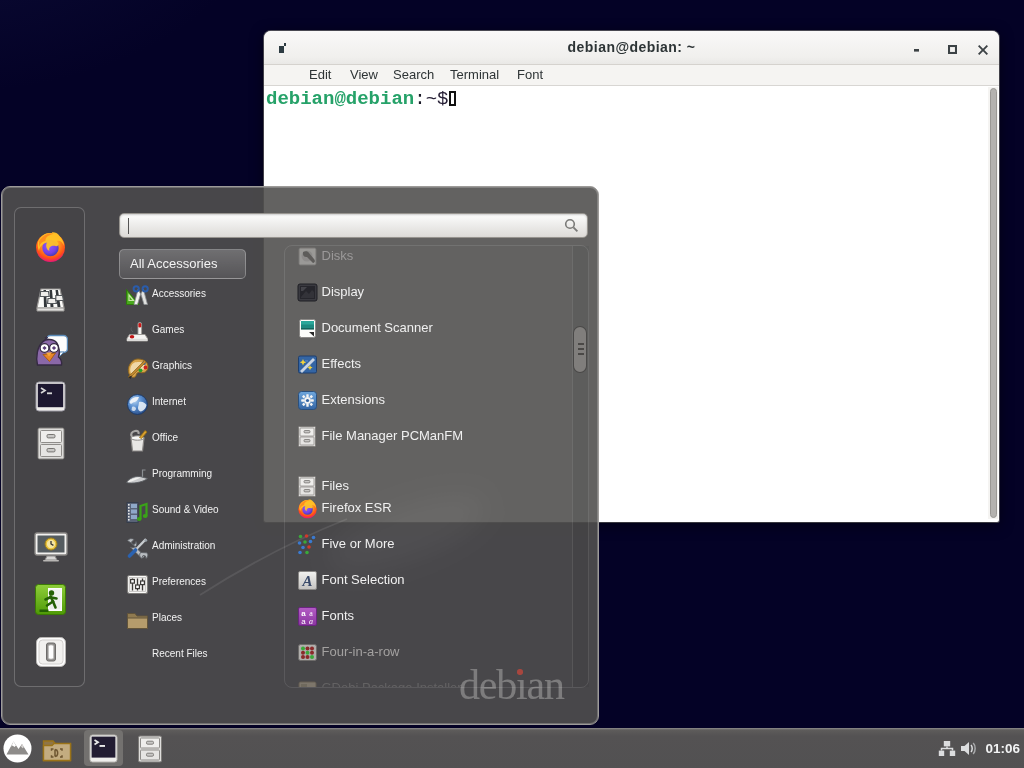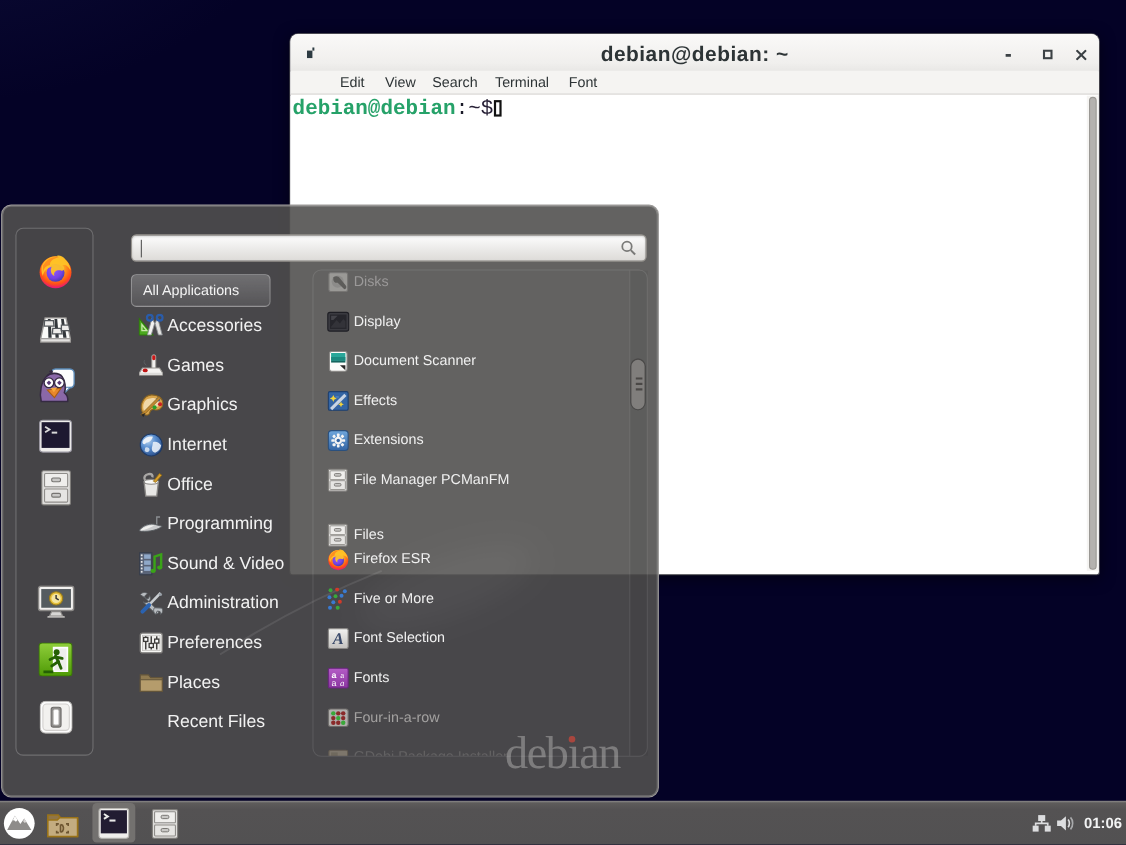--- a/index.html
+++ b/index.html
@@ -14,21 +14,21 @@
 
   
   #term { position:absolute; left:264px; top:31px; width:735px; height:491px;
     border-radius:7px 7px 2px 2px;
     box-shadow:0 3px 14px rgba(0,0,0,0.55), 0 0 0 1px rgba(125,125,125,0.7);
     background:#ffffff; }
   #titlebar { position:absolute; left:0; top:0; right:0; height:34px;
     background:linear-gradient(#faf9f8, #f0efed 80%, #e9e8e6);
     border-bottom:1px solid #d5d2ce; border-radius:7px 7px 0 0; }
   #title { position:absolute; left:0; right:0; top:8px; text-align:center;
-    font-size:19px; letter-spacing:0.45px; font-weight:bold; color:#2d3436; }
+    font-size:14px; letter-spacing:0.45px; font-weight:bold; color:#2d3436; }
   #winicon { position:absolute; left:15px; top:12px; }
   .wbtn { position:absolute; top:13px; }
   #menubar { position:absolute; left:0; top:34px; right:0; height:21px;
     background:#f5f4f2; border-bottom:1px solid #d8d6d3;
     font-size:13px; color:#2e3436; }
   .mitem { position:absolute; top:2px; }
   #tcontent { position:absolute; left:0; top:56px; right:11px; bottom:3px;
     background:#fff; font-family:"Liberation Mono", monospace; font-size:19px;
     line-height:22px; padding:1px 0 0 2px; white-space:pre; }
   #tscroll { position:absolute; right:1px; top:56px; bottom:3px; width:10px;
@@ -49,21 +49,21 @@
     border:1px solid #97948f; border-radius:5px;
     background:linear-gradient(#fdfdfd, #e9e8e6 60%, #dddbd8);
     box-shadow:inset 0 1px 2px rgba(0,0,0,0.2); }
   #caret { position:absolute; left:8px; top:4px; width:1px; height:16px; background:#555; }
   #mag { position:absolute; right:8px; top:4px; }
   #allapps { position:absolute; left:117px; top:62px; width:127px; height:30px;
     border:1px solid rgba(255,255,255,0.28); border-radius:5px;
     background:linear-gradient(rgba(255,255,255,0.22), rgba(255,255,255,0.08));
     color:#f4f4f4; font-size:13px; line-height:28px; padding-left:10px; }
   .cat { position:absolute; left:124px; width:160px; height:24px;
-    color:#f2f2f2; font-size:16px; }
+    color:#f2f2f2; font-size:10px; }
   .cat .ci { position:absolute; left:0; top:0; width:23px; height:23px; }
   .cat .ct { position:absolute; left:26px; top:3px; }
   #appbox { position:absolute; left:282px; top:58px; width:305px; height:443px;
     border:1px solid rgba(255,255,255,0.10); border-radius:8px; overflow:hidden; }
   .app { position:absolute; left:12px; width:290px; height:24px;
     color:#f0f0f0; font-size:13px; }
   .app .ai { position:absolute; left:0; top:0; width:21px; height:21px; }
   .app .at { position:absolute; left:24.5px; top:2px; }
   #mthumb { position:absolute; left:571px; top:139px; width:14px; height:47px;
     background:#807e7c; border:1px solid rgba(30,30,30,0.55); border-radius:7px; }
@@ -223,21 +223,21 @@
     <rect x="12.5" y="8" width="5" height="14" rx="1.5" fill="#fdfdfd" stroke="#c2c0be" stroke-width="0.8"></rect>
   </svg></span>
 
   <div id="searchbox">
       <div id="caret"></div>
     <svg id="mag" width="15" height="15" viewBox="0 0 15 15">
         <circle cx="6" cy="6" r="4.3" fill="none" stroke="#7a7a78" stroke-width="1.6"></circle>
         <line x1="9.4" y1="9.4" x2="13.4" y2="13.4" stroke="#7a7a78" stroke-width="1.8"></line>
       </svg>
   </div>
-  <div id="allapps">All Applications</div>
+  <div id="allapps">All Accessories</div>
 
   <div class="cat" style="top:98px;">
       <span class="ci"><svg width="23" height="23" viewBox="0 0 23 23">
     <path d="M0.5 19.5 L0.5 4.5 L13 19.5 Z" fill="#4aa81e" stroke="#2d7a0a" stroke-width="1"></path>
     <path d="M3 15.5 L3 10 L7.5 15.5 Z" fill="none" stroke="#c8e8a8" stroke-width="1.2"></path>
     <path d="M8 19.5 L12.2 4 L14.6 9 L11.5 19.5 Z" fill="#f2f2f0" stroke="#8a8e92" stroke-width="0.8"></path>
     <path d="M21.5 19.5 L17.3 4 L14.9 9 L18 19.5 Z" fill="#e2e2e0" stroke="#8a8e92" stroke-width="0.8"></path>
     <circle cx="10.2" cy="3.8" r="2.6" fill="none" stroke="#2a5caa" stroke-width="2"></circle>
     <circle cx="19.2" cy="3.8" r="2.6" fill="none" stroke="#2a5caa" stroke-width="2"></circle>
   </svg></span>

